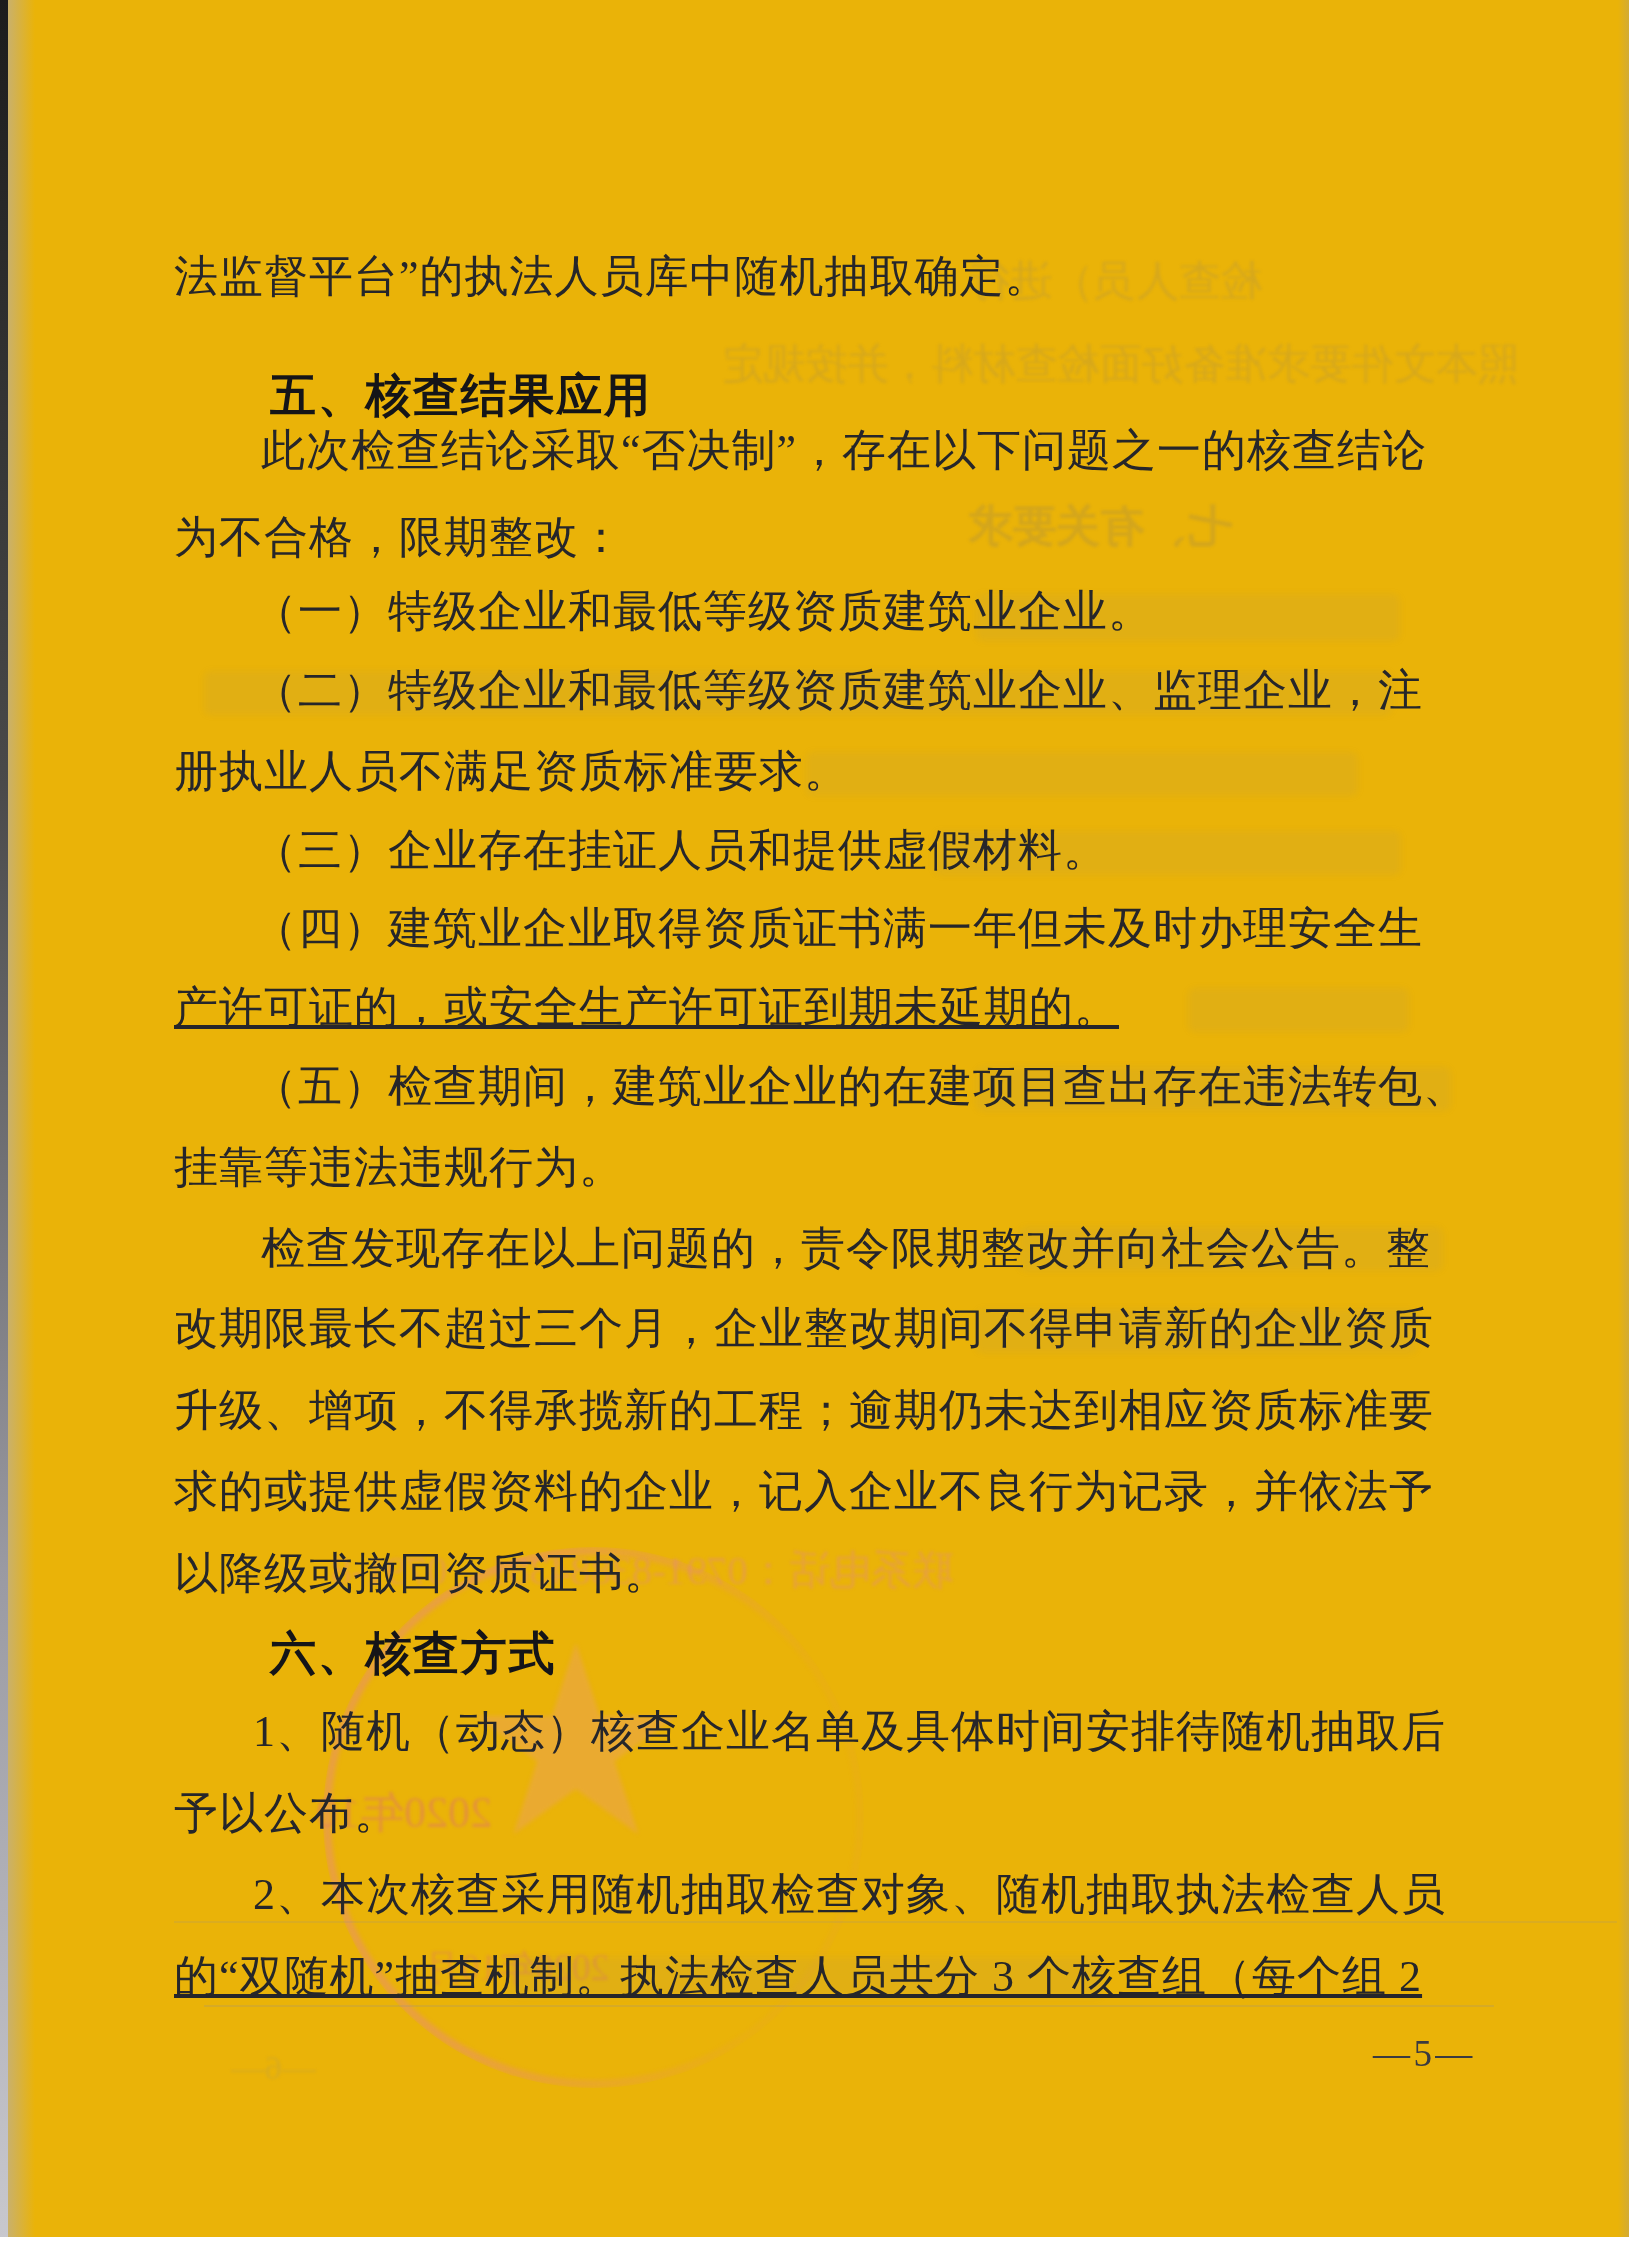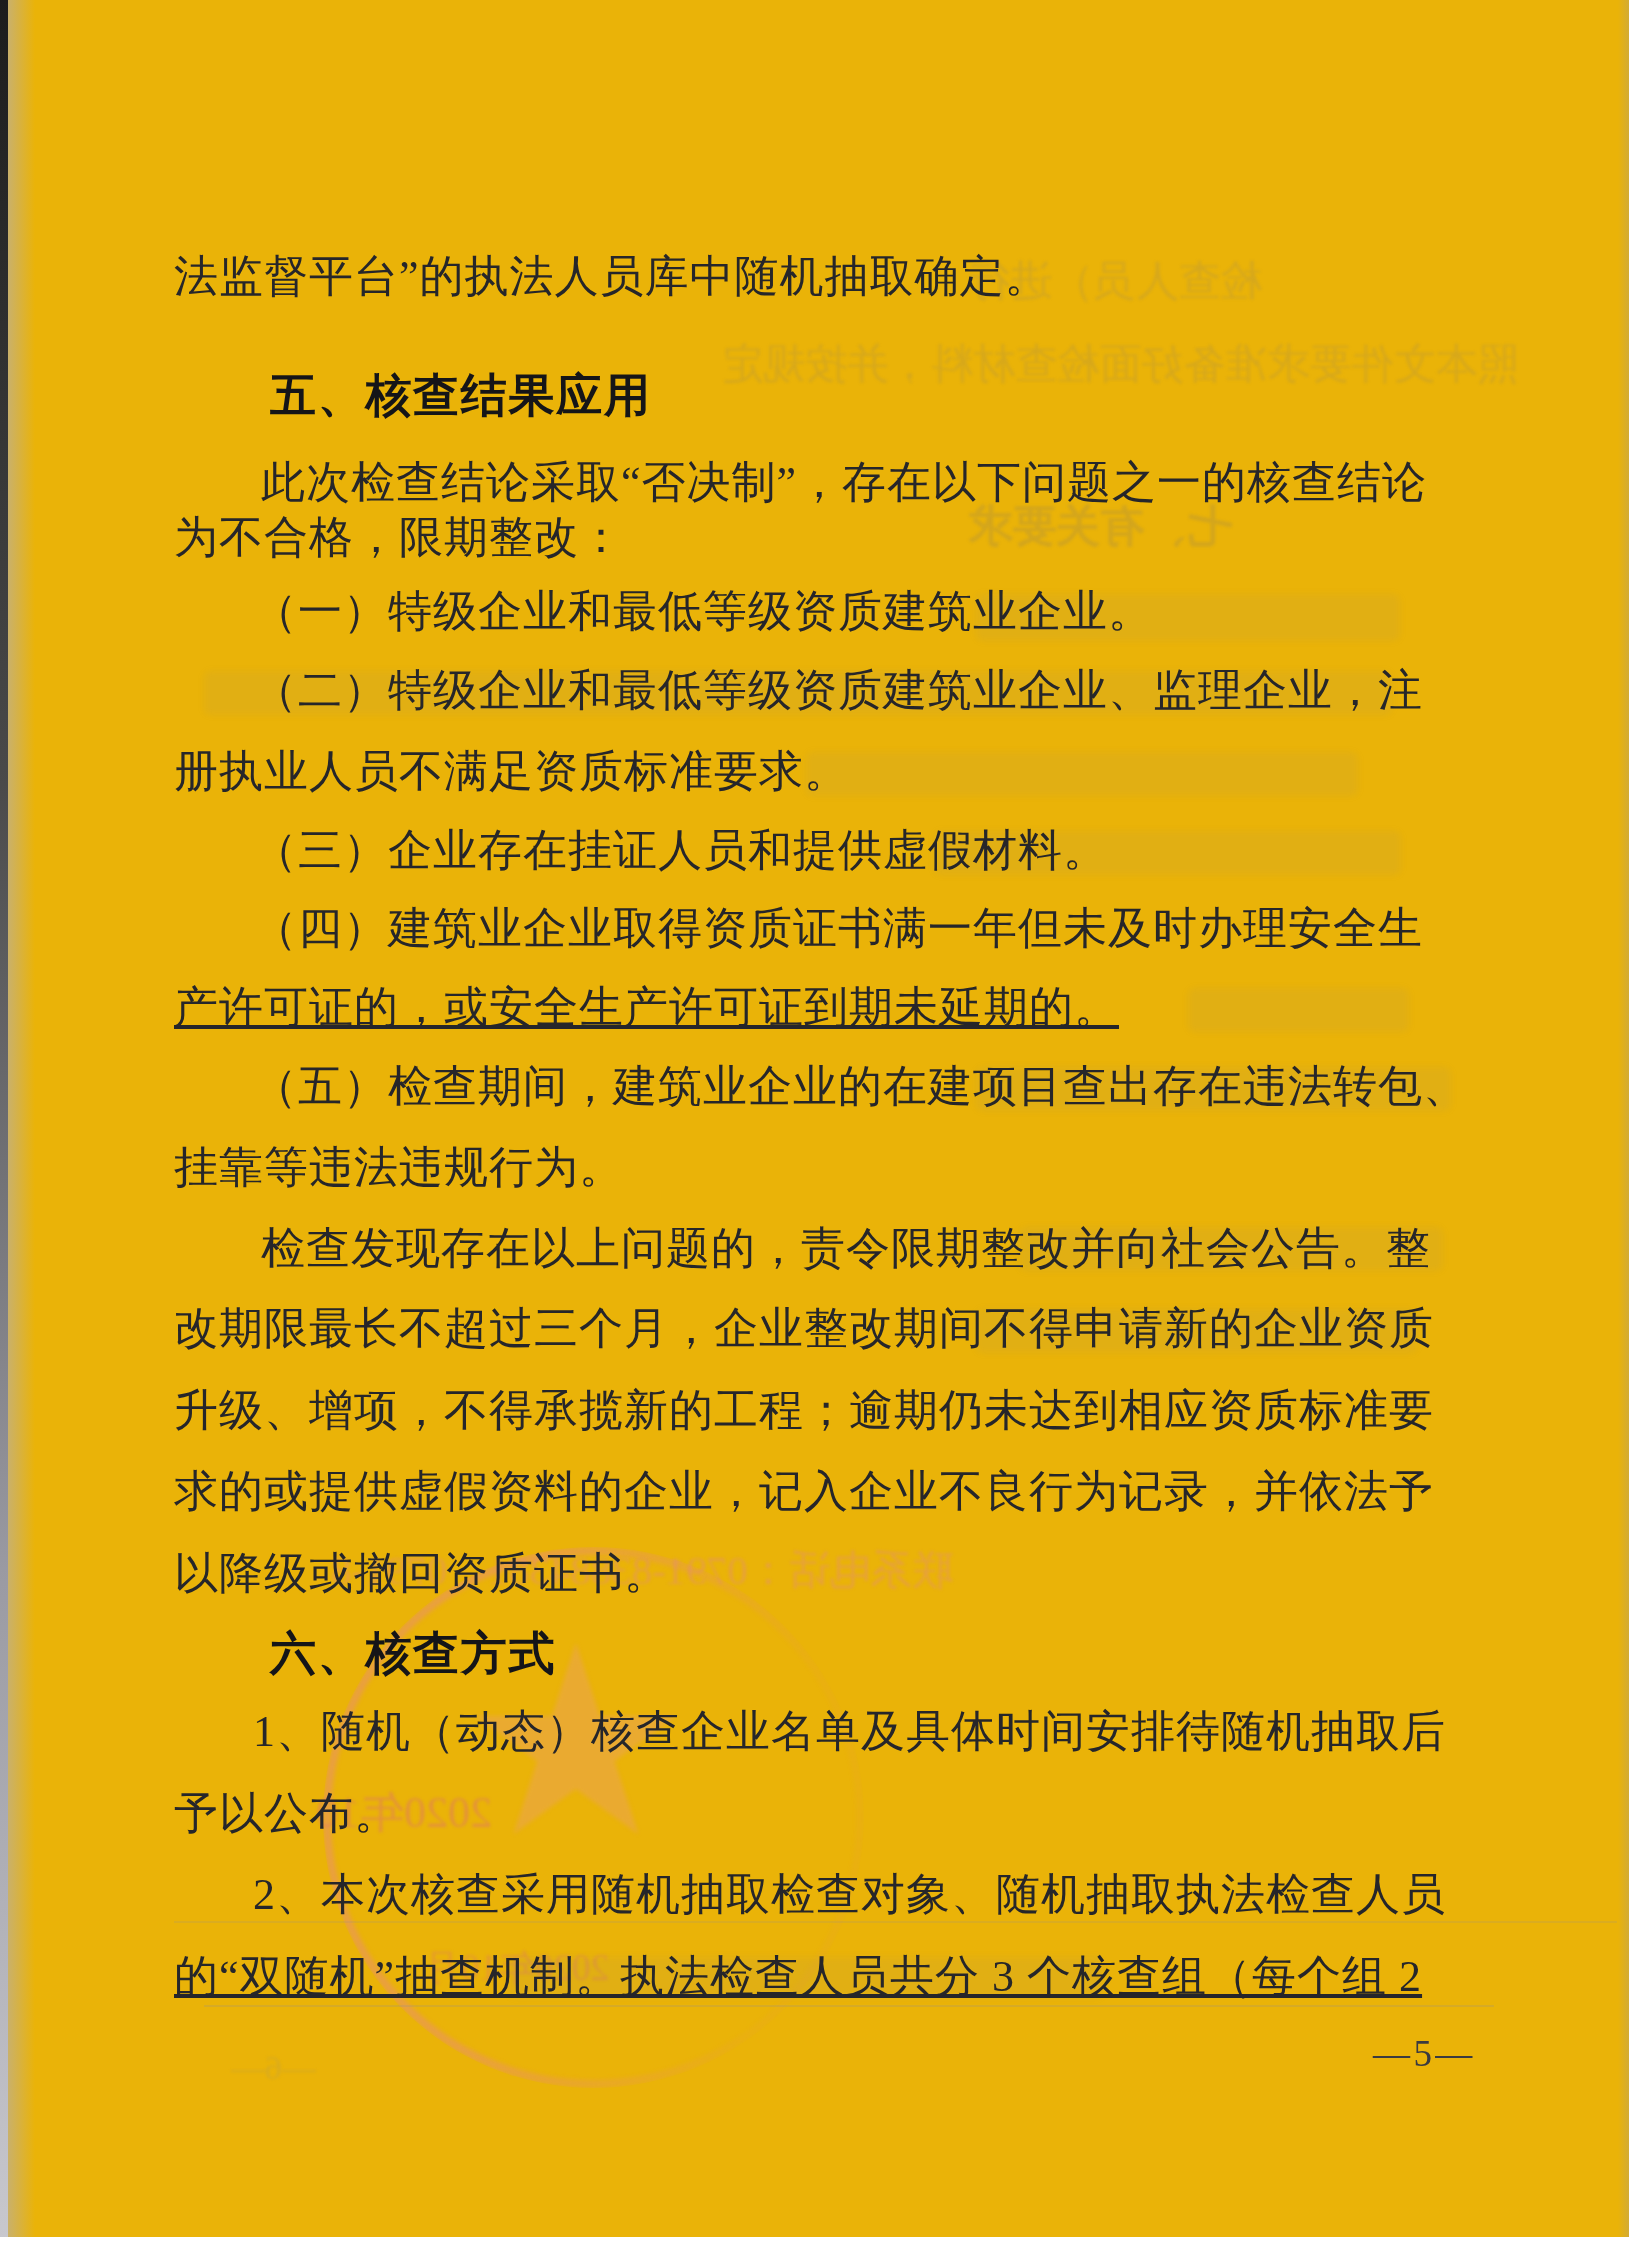--- a/index.html
+++ b/index.html
@@ -57,21 +57,21 @@
       <div class="smudge" style="left: 976px; top: 1067px; width: 475px; height: 44px;"></div>
       <div class="smudge" style="left: 1019px; top: 1227px; width: 424px; height: 44px;"></div>
       <div class="smudge" style="left: 976px; top: 1309px; width: 441px; height: 44px;"></div>
       <div class="smudge" style="left: 509px; top: 1957px; width: 594px; height: 41px;"></div>
       <div class="rule" style="left: 174px; top: 1921px; width: 1443px; height: 1.7px; opacity: 0.16;"></div>
       <div class="rule" style="left: 204px; top: 2005px; width: 1290px; height: 1.7px; opacity: 0.2;"></div>
     </div>
   <div id="text-layer">
       <div class="line body" style="left: 174px; top: 255px;">法监督平台”的执法人员库中随机抽取确定。</div>
       <div class="line heading" style="left: 270px; top: 341px; margin-top: 31px;">五、核查结果应用</div>
-      <div class="line body" style="left: 261px; top: 429px; margin-top: 32px;">此次检查结论采取“否决制”，存在以下问题之一的核查结论</div>
+      <div class="line body" style="left: 261px; top: 429px;">此次检查结论采取“否决制”，存在以下问题之一的核查结论</div>
       <div class="line body" style="left: 174px; top: 516px;">为不合格，限期整改：</div>
       <div class="line body" style="left: 253px; top: 590px;">（一）特级企业和最低等级资质建筑业企业。</div>
       <div class="line body" style="left: 253px; top: 669px;">（二）特级企业和最低等级资质建筑业企业、监理企业，注</div>
       <div class="line body" style="left: 174px; top: 750px;">册执业人员不满足资质标准要求。</div>
       <div class="line body" style="left: 253px; top: 829px;">（三）企业存在挂证人员和提供虚假材料。</div>
       <div class="line body" style="left: 253px; top: 907px;">（四）建筑业企业取得资质证书满一年但未及时办理安全生</div>
       <div class="line body" style="left: 174px; top: 986px; text-decoration: underline;">产许可证的，或安全生产许可证到期未延期的。</div>
       <div class="line body" style="left: 253px; top: 1065px;">（五）检查期间，建筑业企业的在建项目查出存在违法转包、</div>
       <div class="line body" style="left: 174px; top: 1146px;">挂靠等违法违规行为。</div>
       <div class="line body" style="left: 261px; top: 1227px;">检查发现存在以上问题的，责令限期整改并向社会公告。整</div>

